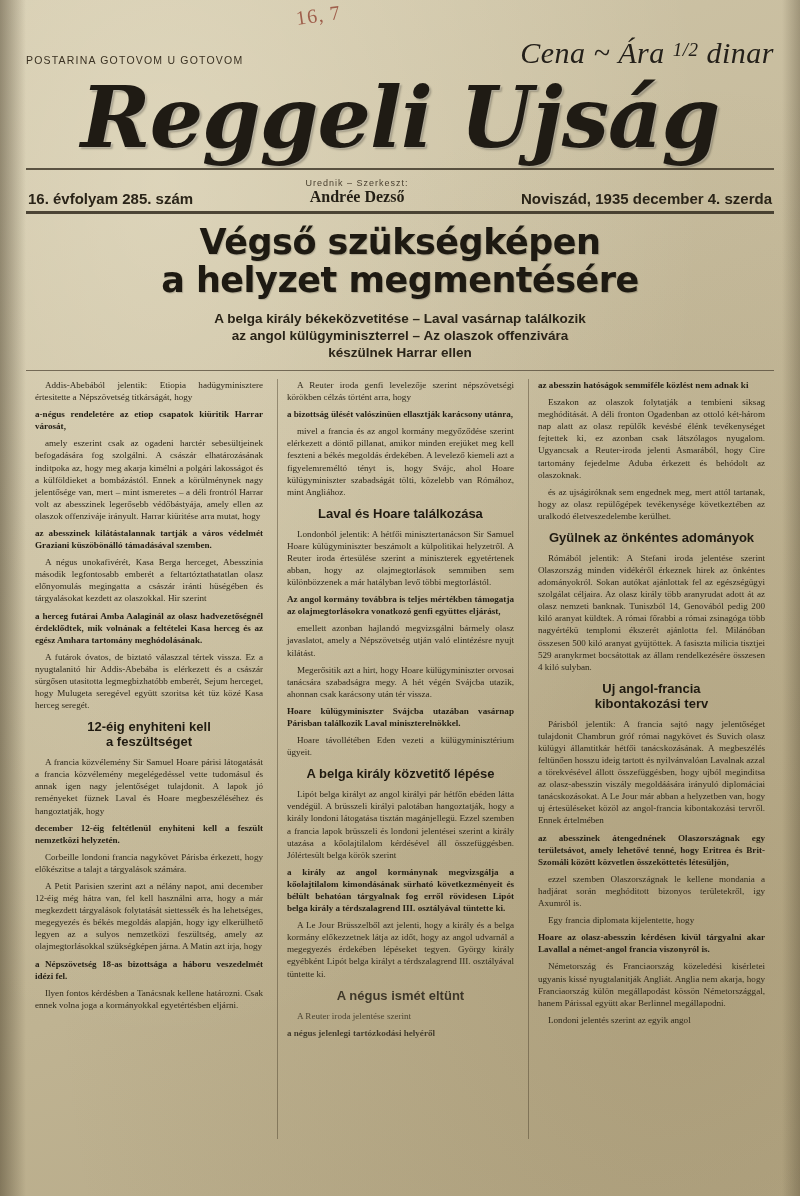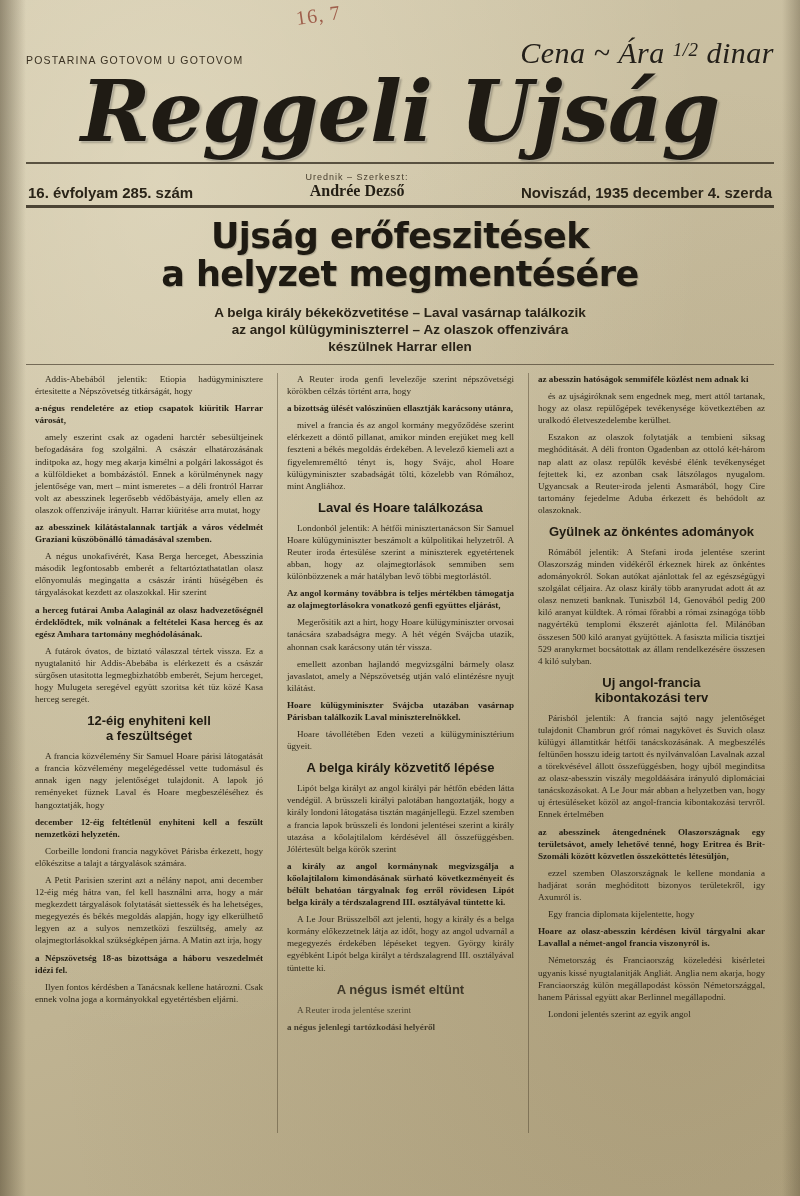--- a/index.html
+++ b/index.html
@@ -76,21 +76,21 @@
     letter-spacing: 0.5px;
     white-space: nowrap;
   }
   .price .frac {
     font-size: 19px;
     vertical-align: 0.35em;
   }
 
   .masthead {
     text-align: center;
-    margin-top: 0;
+    margin-top: 6px;
     line-height: 1;
   }
   .masthead .title {
     font-family: "DejaVu Serif", serif;
     font-weight: bold;
     font-style: italic;
     font-size: 84px;
     letter-spacing: -1px;
     color: #1f1b14;
     text-shadow: 1px 1px 0 rgba(255,255,255,0.18), 2px 2px 2px rgba(0,0,0,0.25);
@@ -233,21 +233,21 @@
     <div class="center">
       <div class="small">Urednik – Szerkeszt:</div>
       <div class="editor">Andrée Dezső</div>
     </div>
     <div class="right">Noviszád, 1935 december 4. szerda</div>
   </div>
 
   <div class="rule2"></div>
 
   <div class="headline">
-    <div>Ujság erőfeszitések</div>
+    <div>Végső szükségképen</div>
     <div>a helyzet megmentésére</div>
   </div>
   <div class="subhead">
     <div>A belga király békeközvetitése – Laval vasárnap találkozik</div>
     <div>az angol külügyminiszterrel – Az olaszok offenzivára</div>
     <div>készülnek Harrar ellen</div>
   </div>
 
   <div class="rule3"></div>
 
@@ -268,36 +268,36 @@
         <p class="bold">a Népszövetség 18-as bizottsága a háboru veszedelmét idézi fel.</p>
         <p>Ilyen fontos kérdésben a Tanácsnak kellene határozni. Csak ennek volna joga a kormányokkal egyetértésben eljárni.</p>
       </div>
     <div class="col" id="col1">
         <p>A Reuter iroda genfi levelezője szerint népszövetségi körökben célzás történt arra, hogy</p>
         <p class="bold">a bizottság ülését valószinüen ellasztják karácsony utánra,</p>
         <p>mivel a francia és az angol kormány megyőződése szerint elérkezett a döntő pillanat, amikor minden erejüket meg kell feszteni a békés megoldás érdekében. A levelező kiemeli azt a figyelemreméltó tényt is, hogy Svájc, ahol Hoare külügyminiszter szabadságát tölti, közelebb van Rómához, mint Angliához.</p>
         <h3>Laval és Hoare találkozása</h3>
         <p>Londonból jelentik: A hétfői minisztertanácson Sir Samuel Hoare külügyminiszter beszámolt a külpolitikai helyzetről. A Reuter iroda értesülése szerint a miniszterek egyetértenek abban, hogy az olajmegtorlások semmiben sem különbözzenek a már hatályban levő többi megtorlástól.</p>
         <p class="bold">Az angol kormány továbbra is teljes mértékben támogatja az olajmegtorlásokra vonatkozó genfi együttes eljárást,</p>
+        <p>emellett azonban hajlandó megvizsgálni bármely olasz javaslatot, amely a Népszövetség utján való elintézésre nyujt kilátást.</p>
         <p>Megerősitik azt a hirt, hogy Hoare külügyminiszter orvosai tanácsára szabadságra megy. A hét végén Svájcba utazik, ahonnan csak karácsony után tér vissza.</p>
-        <p>emellett azonban hajlandó megvizsgálni bármely olasz javaslatot, amely a Népszövetség utján való elintézésre nyujt kilátást.</p>
         <p class="bold">Hoare külügyminiszter Svájcba utazában vasárnap Párisban találkozik Laval miniszterelnökkel.</p>
         <p>Hoare távollétében Eden vezeti a külügyminisztérium ügyeit.</p>
         <h3>A belga király közvetitő lépése</h3>
         <p>Lipót belga királyt az angol királyi pár hétfőn ebéden látta vendégül. A brüsszeli királyi palotában hangoztatják, hogy a király londoni látogatása tisztán magánjellegü. Ezzel szemben a francia lapok brüsszeli és londoni jelentései szerint a király utazása a kőolajtilalom kérdésével áll összefüggésben. Jólértesült belga körök szerint</p>
         <p class="bold">a király az angol kormánynak megvizsgálja a kőolajtilalom kimondásának sürható következményeit és bélült behatóan tárgyalnak fog erről rövidesen Lipót belga király a térdszalagrend III. osztályával tüntette ki.</p>
         <p>A Le Jour Brüsszelből azt jelenti, hogy a király és a belga kormány előkezzetnek látja az időt, hogy az angol udvarnál a megegyezés érdekében lépéseket tegyen. György király egyébként Lipót belga királyt a térdszalagrend III. osztályával tüntette ki.</p>
         <h3 class="blur2">A négus ismét eltünt</h3>
         <p class="blur2">A Reuter iroda jelentése szerint</p>
         <p class="bold blur2">a négus jelenlegi tartózkodási helyéről</p>
       </div>
     <div class="col" id="col2">
         <p class="bold">az abesszin hatóságok semmiféle közlést nem adnak ki</p>
+        <p>Eszakon az olaszok folytatják a tembieni siksag meghóditását. A déli fronton Ogadenban az ottoló két-három nap alatt az olasz repülők kevésbé élénk tevékenységet fejtettek ki, ez azonban csak látszólagos nyugalom. Ugyancsak a Reuter-iroda jelenti Asmarából, hogy Cire tartomány fejedelme Aduba érkezett és behódolt az olaszoknak.</p>
         <p>és az ujságiróknak sem engednek meg, mert attól tartanak, hogy az olasz repülőgépek tevékenysége következtében az uralkodó életveszedelembe kerülhet.</p>
-        <p>Eszakon az olaszok folytatják a tembieni siksag meghóditását. A déli fronton Ogadenban az ottoló két-három nap alatt az olasz repülők kevésbé élénk tevékenységet fejtettek ki, ez azonban csak látszólagos nyugalom. Ugyancsak a Reuter-iroda jelenti Asmarából, hogy Cire tartomány fejedelme Aduba érkezett és behódolt az olaszoknak.</p>
         <h3>Gyülnek az önkéntes adományok</h3>
         <p>Rómából jelentik: A Stefani iroda jelentése szerint Olaszország minden vidékéről érkeznek hirek az önkéntes adományokról. Sokan autókat ajánlottak fel az egészségügyi szolgálat céljaira. Az olasz király több aranyrudat adott át az olasz nemzeti banknak. Tuniszból 14, Genovából pedig 200 kiló aranyat küldtek. A római főrabbi a római zsinagóga több nagyértékü templomi ékszerét ajánlotta fel. Milánóban összesen 500 kiló aranyat gyüjtöttek. A fasiszta milicia tisztjei 529 aranykrmet bocsátottak az állam rendelkezésére összesen 4 kiló sulyban.</p>
         <h3>Uj angol-francia<br>kibontakozási terv</h3>
         <p>Párisból jelentik: A francia sajtó nagy jelentőséget tulajdonit Chambrun gróf római nagykövet és Suvich olasz külügyi államtitkár hétfői tanácskozásának. A megbeszélés feltünően hosszu ideig tartott és nyilvánvalóan Lavalnak azzal a törekvésével állott összefüggésben, hogy ujból meginditsa az olasz-abesszin viszály megoldáására irányuló diplomáciai tanácskozásokat. A Le Jour már abban a helyzetben van, hogy uj értesüléseket közöl az angol-francia kibontakozási tervről. Ennek értelmében</p>
         <p class="bold">az abesszinek átengednének Olaszországnak egy területsávot, amely lehetővé tenné, hogy Eritrea és Brit-Szomáli között közvetlen összeköttetés létesüljön,</p>
         <p>ezzel szemben Olaszországnak le kellene mondania a hadjárat során meghóditott bizonyos területekről, igy Axumról is.</p>
         <p>Egy francia diplomata kijelentette, hogy</p>
         <p class="bold">Hoare az olasz-abesszin kérdésen kivül tárgyalni akar Lavallal a német-angol francia viszonyról is.</p>
         <p>Németország és Franciaország közeledési kisérletei ugyanis kissé nyugtalanitják Angliát. Anglia nem akarja, hogy Franciaország külön megállapodást kössön Németországgal, hanem Párissal együtt akar Berlinnel megállapodni.</p>
         <p>Londoni jelentés szerint az egyik angol</p>

